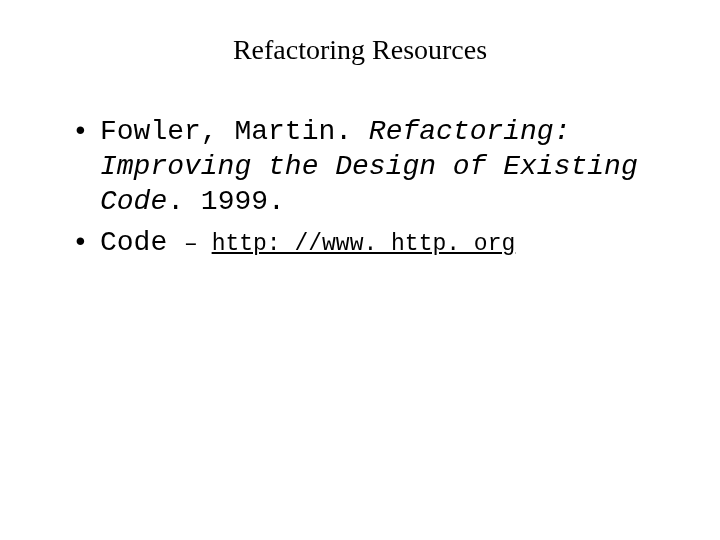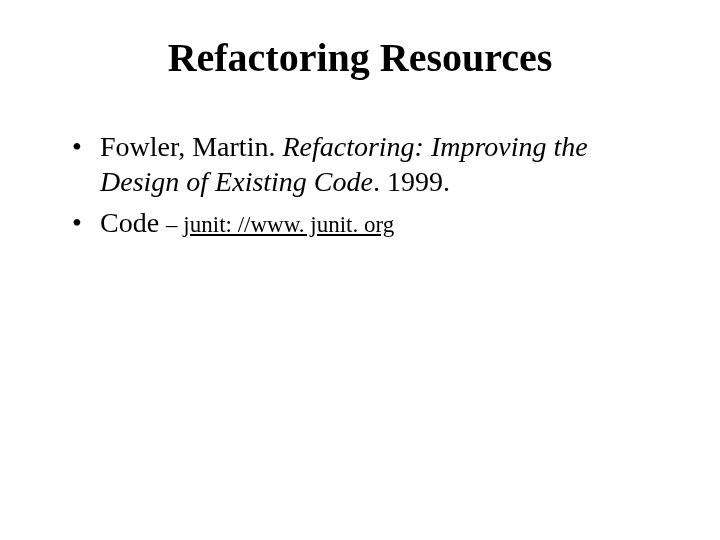--- a/index.html
+++ b/index.html
@@ -11,36 +11,37 @@
     font-family: "Times New Roman", Times, serif;
     color: #000000;
   }
   .slide {
     width: 720px;
     height: 540px;
     box-sizing: border-box;
     padding: 34px 50px 40px 50px;
   }
   .title {
-    font-size: 40px;
+    font-size: 28px;
     text-align: center;
     margin: 0 0 48px 0;
-    font-weight: bold;
+    font-weight: normal;
   }
   ul.bullets {
     list-style: none;
     margin: 0;
     padding: 0 0 0 22px;
     font-size: 28px;
     line-height: 1.25;
   }
   ul.bullets > li {
     position: relative;
     padding-left: 28px;
     margin: 0 0 6px 0;
+    font-family: Liberation Mono, monospace;
   }
   ul.bullets > li::before {
     content: "•";
     position: absolute;
     left: 0;
     top: 0;
     font-size: 28px;
   }
   .italic {
     font-style: italic;
@@ -60,18 +61,18 @@
   <h1 class="title">Refactoring Resources</h1>
 
   <ul class="bullets">
 
     <li>
       <span>Fowler, Martin.  </span><span class="italic">Refactoring: Improving the Design of Existing Code</span><span>.  1999.</span>
     </li>
 
 
     <li>
-      <span>Code </span><span class="inline-small">– </span><span class="link inline-small">junit: //www. junit. org</span>
+      <span>Code </span><span class="inline-small">– </span><span class="link inline-small">http: //www. http. org</span>
     </li>
 
 
   </ul>
 </div>
 
 </body></html>

